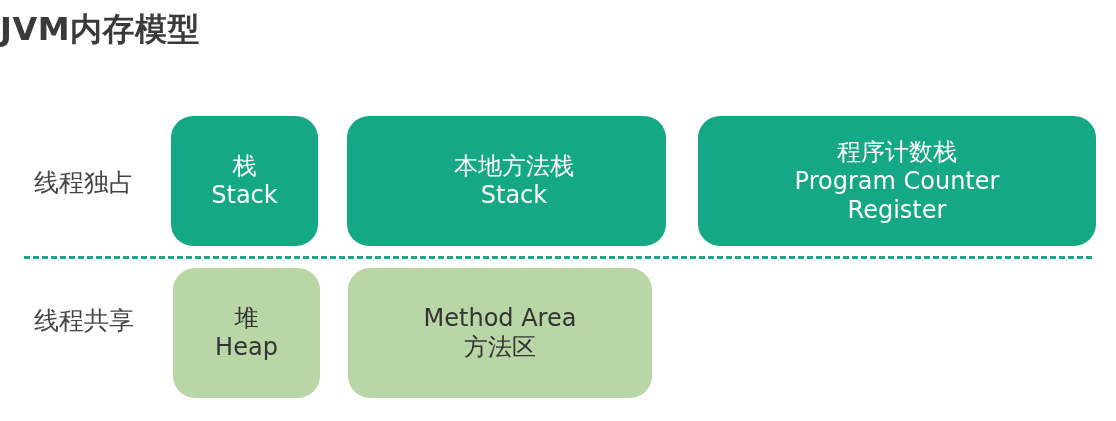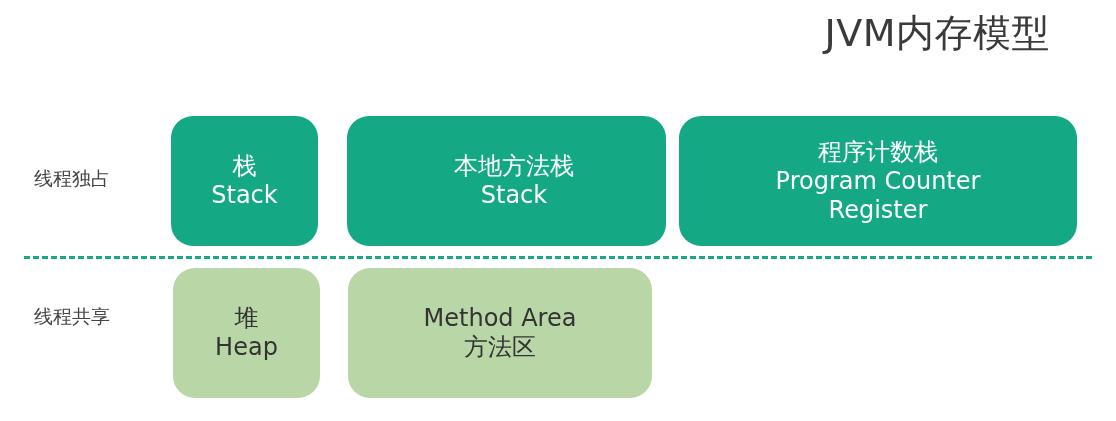--- a/index.html
+++ b/index.html
@@ -12,30 +12,30 @@
       height: 421px;
       position: relative;
       overflow: hidden;
       font-family: "DejaVu Sans", "Liberation Sans", sans-serif;
     }
     .title {
       position: absolute;
       left: 0;
       width: 1050px;
       top: 8px;
-      text-align: right;
-      font-size: 38px;
-      font-weight: normal;
+      text-align: left;
+      font-size: 32px;
+      font-weight: bold;
       color: #3a3a3a;
       letter-spacing: 0.5px;
     }
     .row-label {
       position: absolute;
       left: 34px;
-      font-size: 19px;
+      font-size: 25px;
       color: #444444;
     }
     .row-label.exclusive { top: 166px; }
     .row-label.shared { top: 304px; }
 
     .divider {
       position: absolute;
       left: 24px;
       top: 256px;
       width: 1068px;
@@ -59,21 +59,21 @@
       color: #ffffff;
     }
     .box.light {
       background: #b9d7a6;
       color: #333333;
     }
     .box span { display: block; }
 
     #box-stack { left: 171px; top: 116px; width: 147px; height: 130px; }
     #box-native { left: 347px; top: 116px; width: 304px; height: 130px; padding-left: 15px; }
-    #box-pc { left: 679px; top: 116px; width: 398px; height: 130px; }
+    #box-pc { left: 698px; top: 116px; width: 398px; height: 130px; }
     #box-heap { left: 173px; top: 268px; width: 147px; height: 130px; }
     #box-method { left: 348px; top: 268px; width: 304px; height: 130px; }
   </style>
 </head>
 <body>
 
 <div class="title">JVM内存模型</div>
 
 <div class="row-label exclusive">线程独占</div>
 <div class="row-label shared">线程共享</div>

